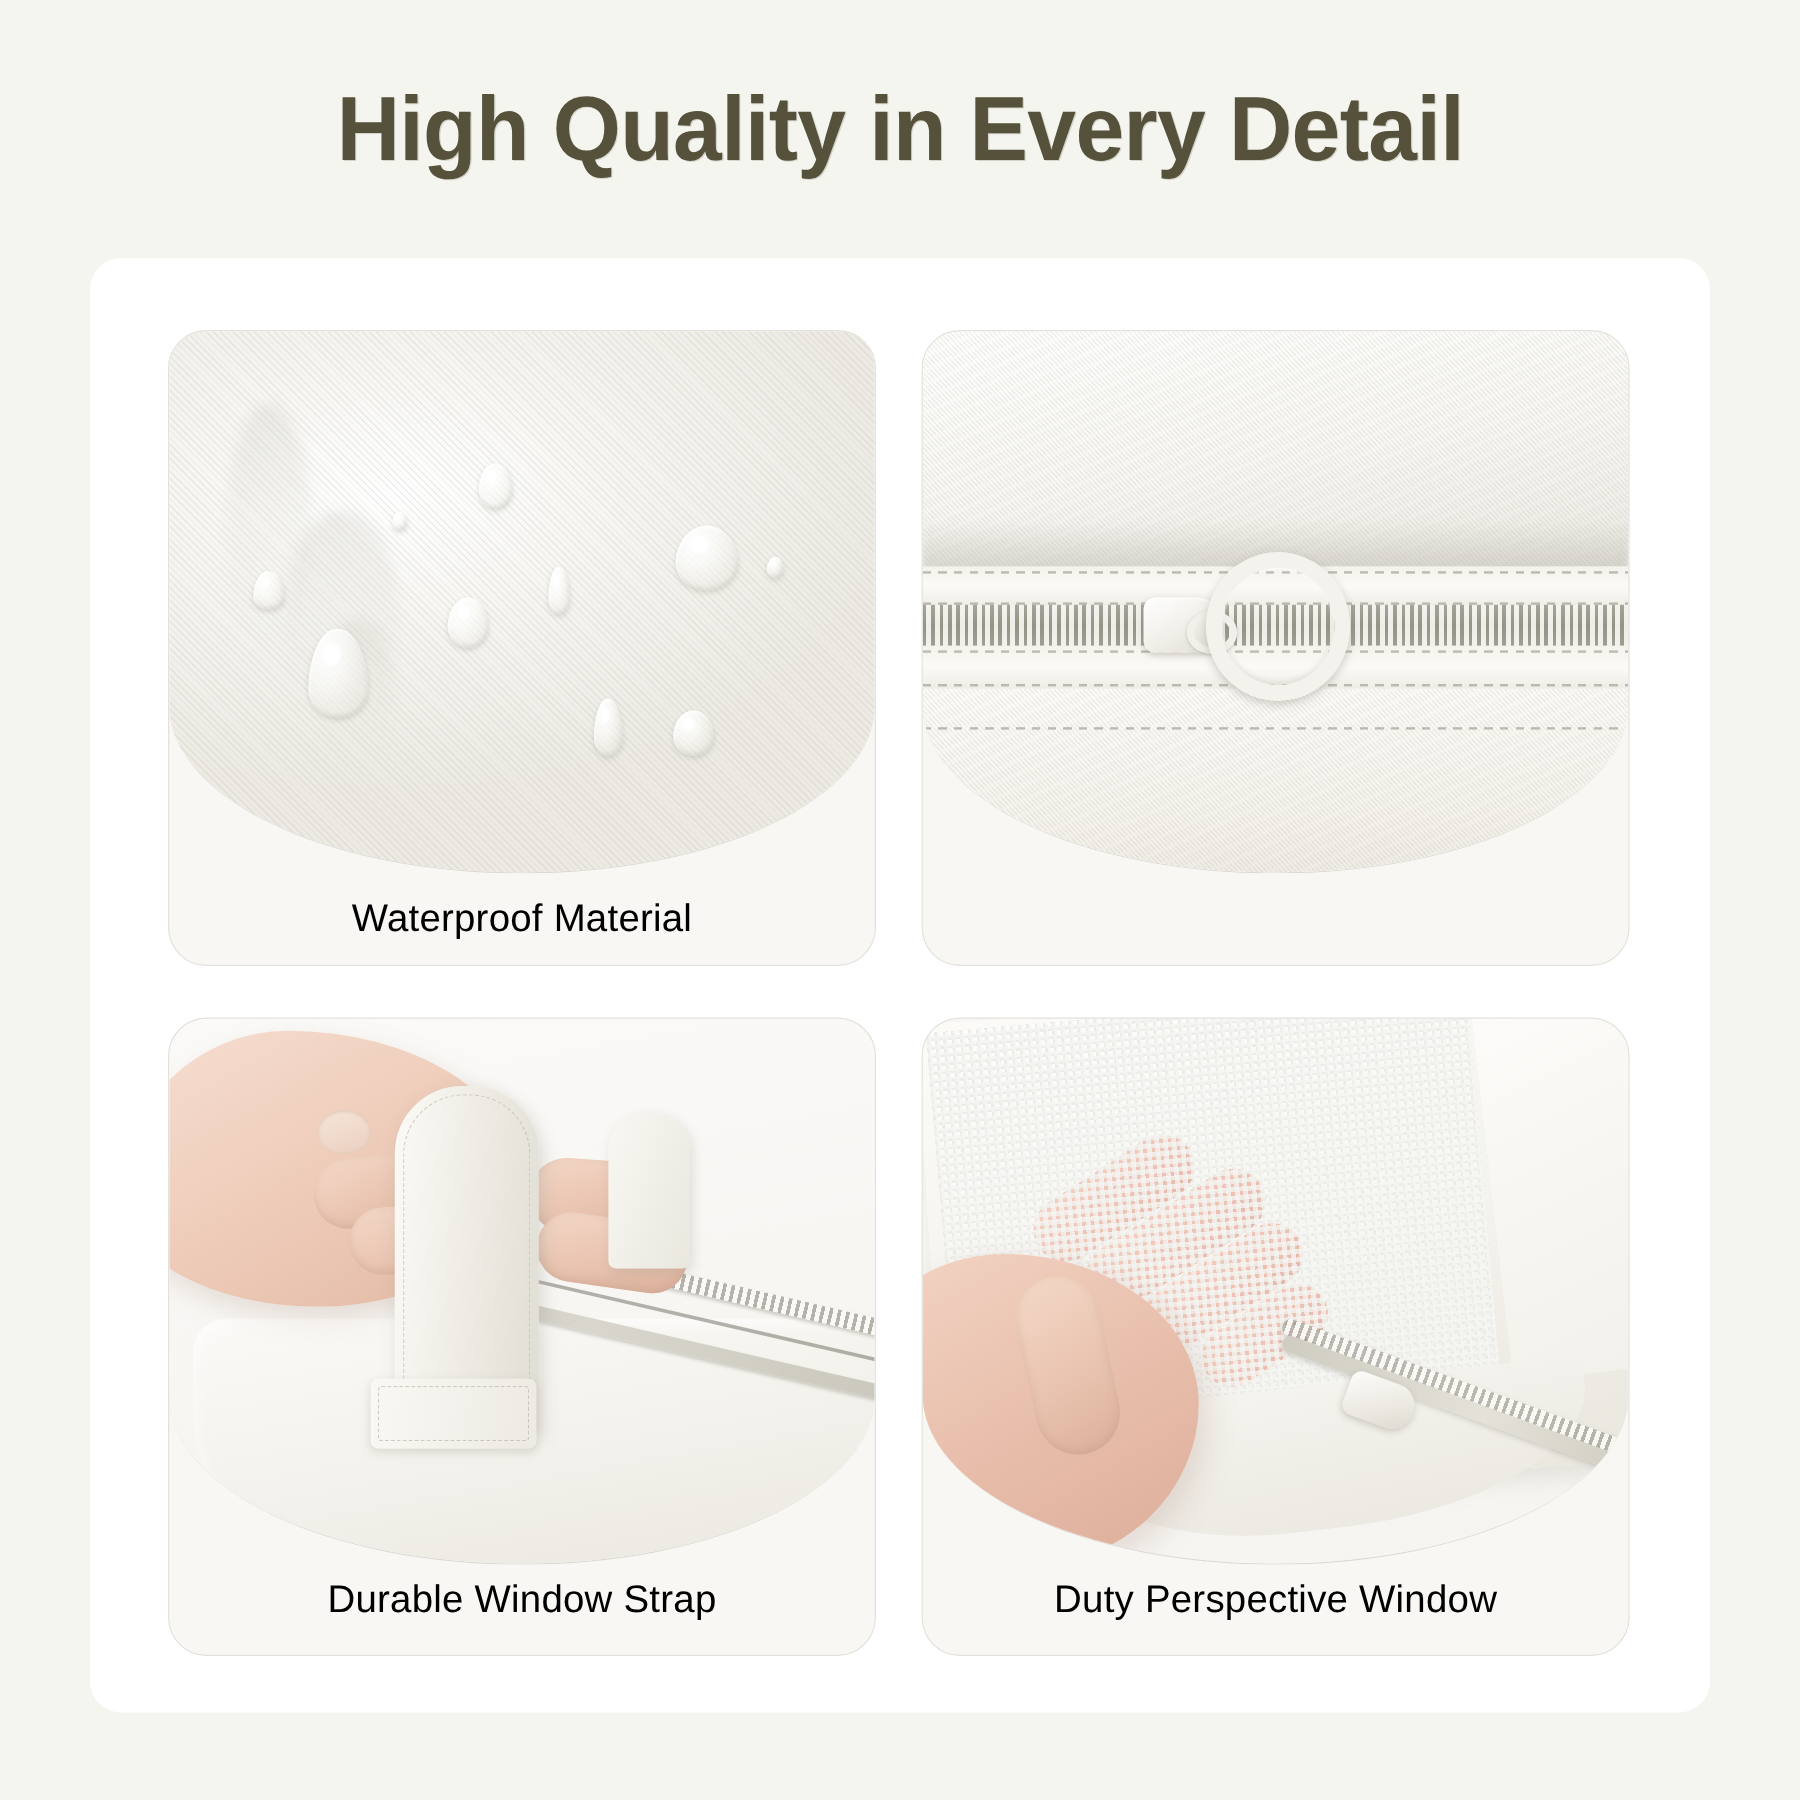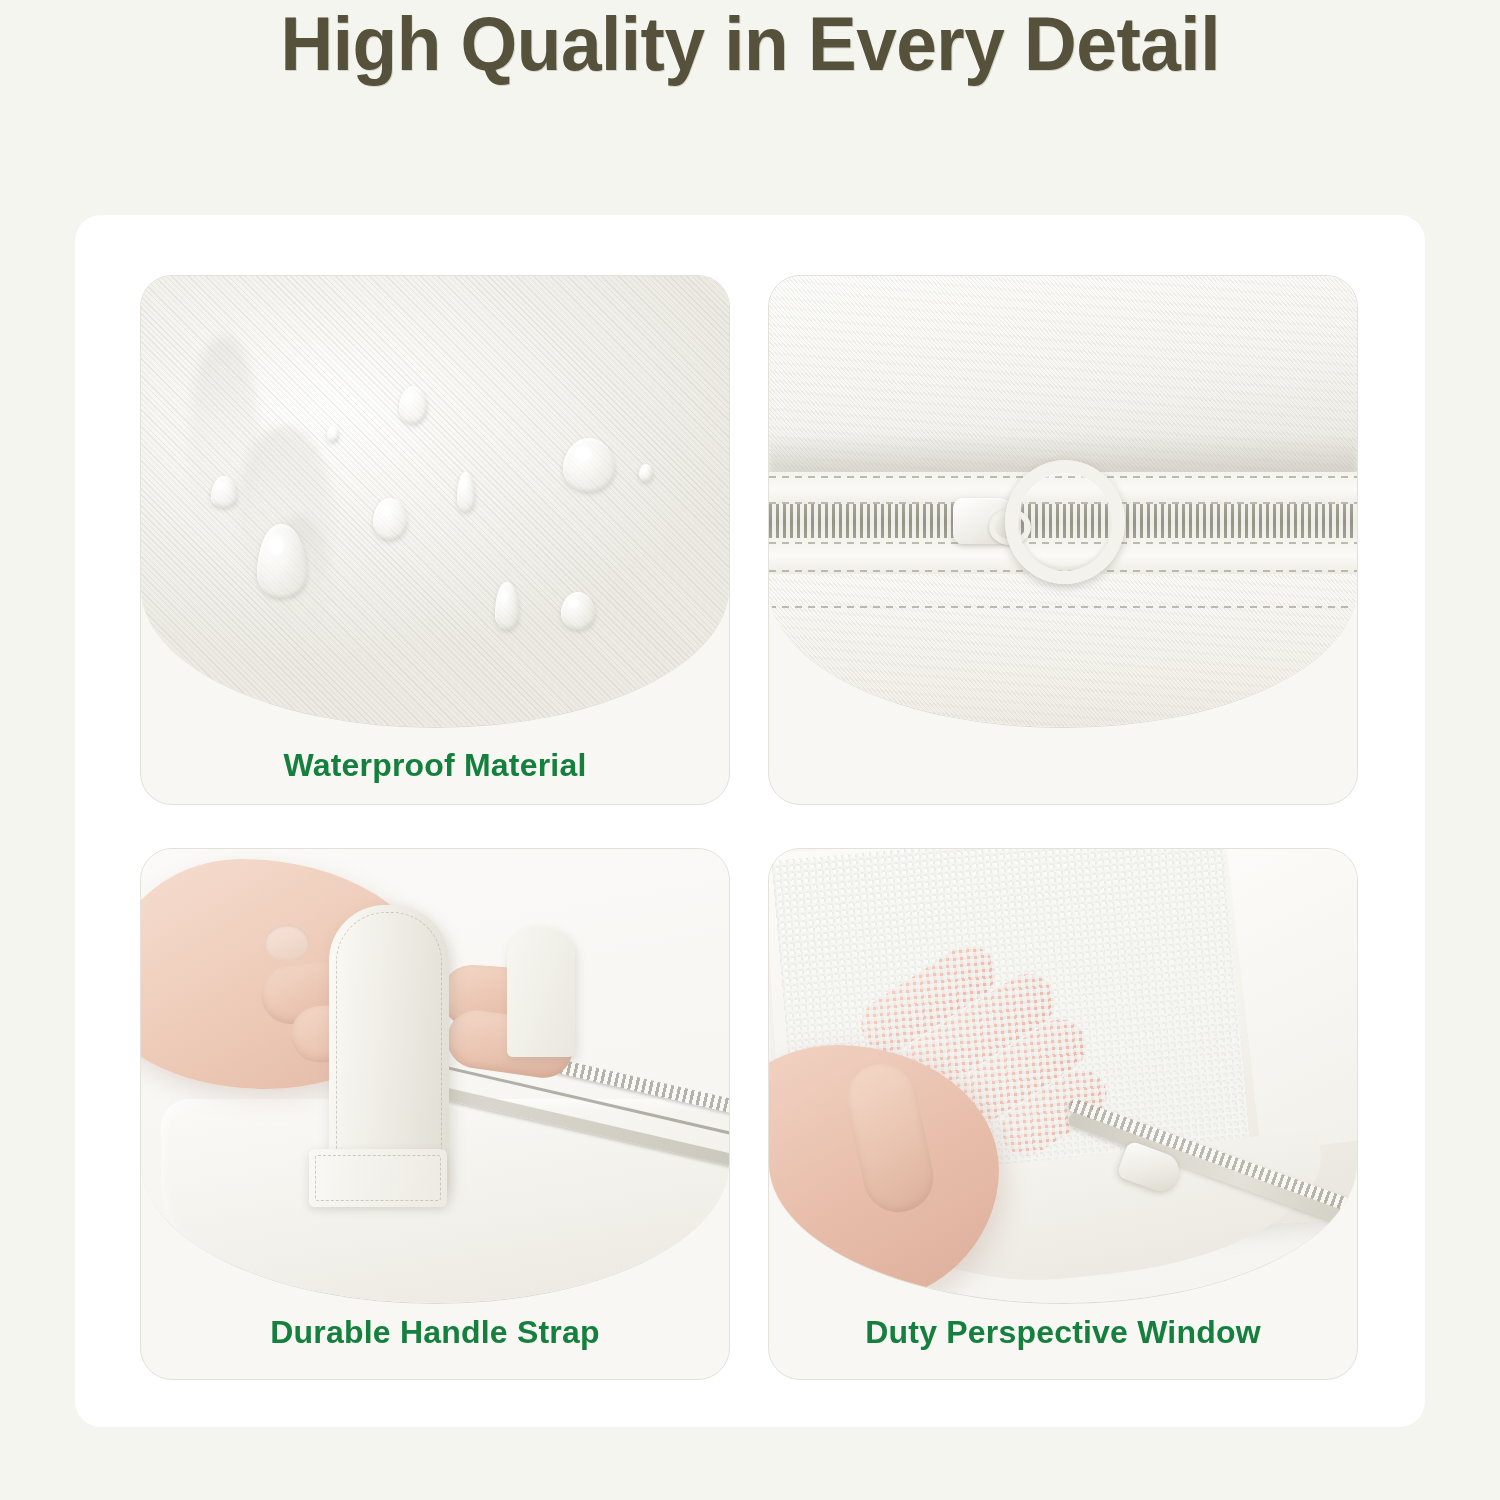--- a/index.html
+++ b/index.html
@@ -16,20 +16,21 @@
     position: relative;
   }
 
   
   .title-bar {
     position: absolute;
     top: 0; left: 0;
     width: 1500px;
     height: 215px;
     display: flex;
+    align-items: center;
     justify-content: center;
   }
   .title {
     font-family: "Liberation Sans", sans-serif;
     font-size: 76px;
     font-weight: 700;
     letter-spacing: -0.5px;
     color: #55513a;
     white-space: nowrap;
     transform: scaleX(0.96);
@@ -92,22 +93,22 @@
   .caption {
     position: absolute;
     left: 0;
     bottom: 0;
     width: 100%;
     height: 78px;
     display: flex;
     align-items: center;
     justify-content: center;
     font-size: 32px;
-    font-weight: 700;
-    color: #15803d;
+    font-weight: 400;
+    color: #000000;
     letter-spacing: 0.2px;
   }
   .caption.low { bottom: 8px; }
 
   
   .twill {
     position: absolute;
     inset: 0;
     background:
       repeating-linear-gradient(
@@ -508,21 +509,21 @@
         <div class="finger" style="left:306px; top:166px; width:126px; height:58px; transform:rotate(8deg);"></div>
         <div class="thumbnail-n" style="left:124px; top:76px;"></div>
 
         <div class="strap">
           <div class="strap-inner"></div>
         </div>
         <div class="strap2"></div>
         <div class="strap-base"></div>
       </div>
     </div>
-    <div class="caption low">Durable Handle Strap</div>
+    <div class="caption low">Durable Window Strap</div>
   </div>
 
   <div class="card">
     <div class="photo tall">
       <div class="photo-inner">
         <div class="p4"></div>
 
         <div class="bag4">
           <div class="panel4-right"></div>
           <div class="mesh">

